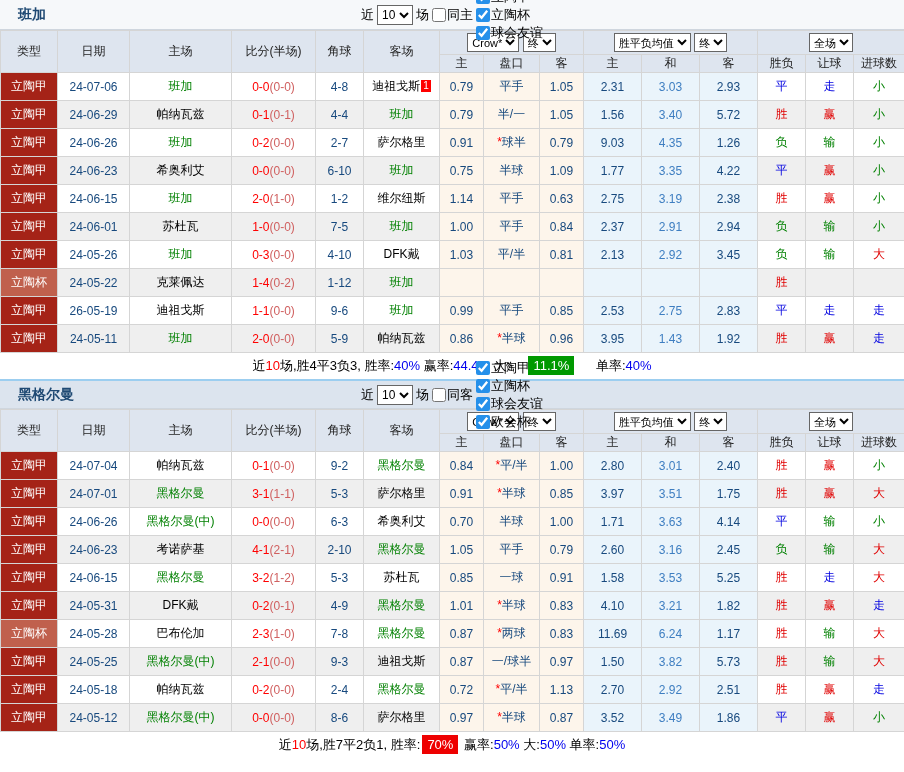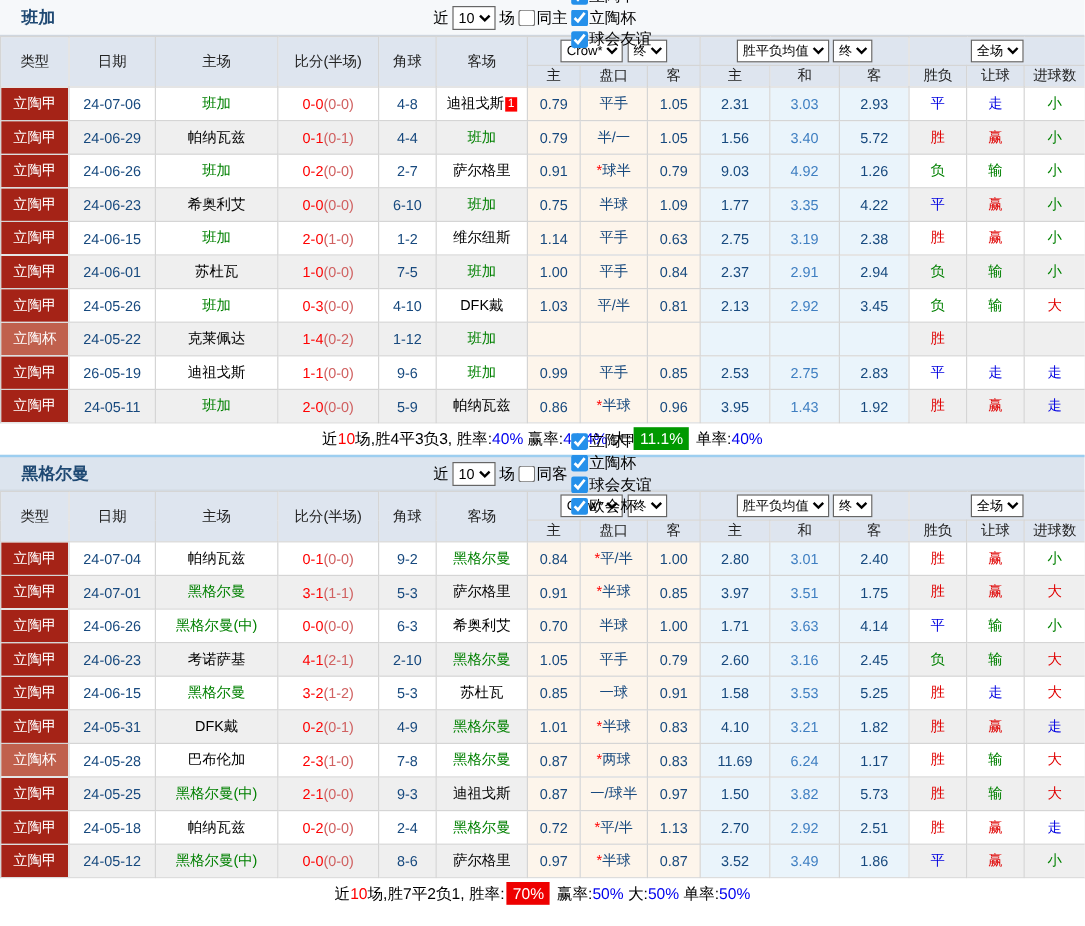--- a/index.html
+++ b/index.html
@@ -53,21 +53,21 @@
   .red-card { display:inline-block; background:#FF0000; color:#fff; font-size:10px; line-height:12px;
               padding:0 2px; margin-left:1px; vertical-align:1px; }
   td.res.c-r { color:#E00000; }
   td.res.c-b { color:#0000E0; }
   td.res.c-g { color:#008000; }
 
   
   .summary { height:26px; line-height:26px; text-align:center; font-size:13px; background:#fff; }
   .summary .p-red { color:#FF0000; }
   .summary .p-blue { color:#0000EE; }
-  .summary .p-greenbg { background:#009900; color:#fff; padding:2px 5px; margin:0 2px; }
+  .summary .p-greenbg { background:#009900; color:#fff; padding:2px 5px; margin:0 18px; }
   .summary .p-redbg { background:#EE0000; color:#fff; padding:2px 5px; margin:0 2px; }
 </style>
 </head>
 <body>
 
 <div class="window">
 
 
   <div class="section">
     <div class="filter-row style-a">
@@ -186,21 +186,21 @@
             <td class="league">立陶甲</td>
             <td class="date">24-06-26</td>
             <td class="team"><span class="focus">班加</span></td>
             <td class="score"><span class="score-full">0-2</span><span class="score-half">(0-0)</span></td>
             <td class="corner">2-7</td>
             <td class="team"><span>萨尔格里</span></td>
             <td class="odds">0.91</td>
             <td class="odds"><span class="ast">*</span>球半</td>
             <td class="odds">0.79</td>
             <td class="mean">9.03</td>
-            <td class="mean mid">4.92</td>
+            <td class="mean mid">4.35</td>
             <td class="mean">1.26</td>
             <td class="res c-g">负</td>
             <td class="res c-g">输</td>
             <td class="res c-g">小</td>
           </tr>
           <tr>
             <td class="league">立陶甲</td>
             <td class="date">24-06-23</td>
             <td class="team"><span>希奥利艾</span></td>
             <td class="score"><span class="score-full">0-0</span><span class="score-half">(0-0)</span></td>

